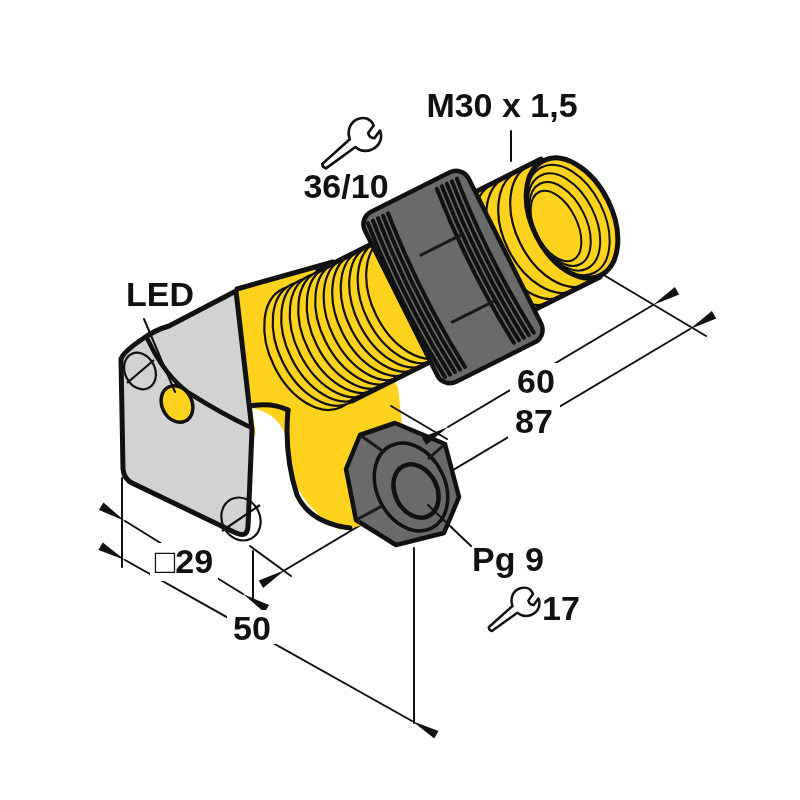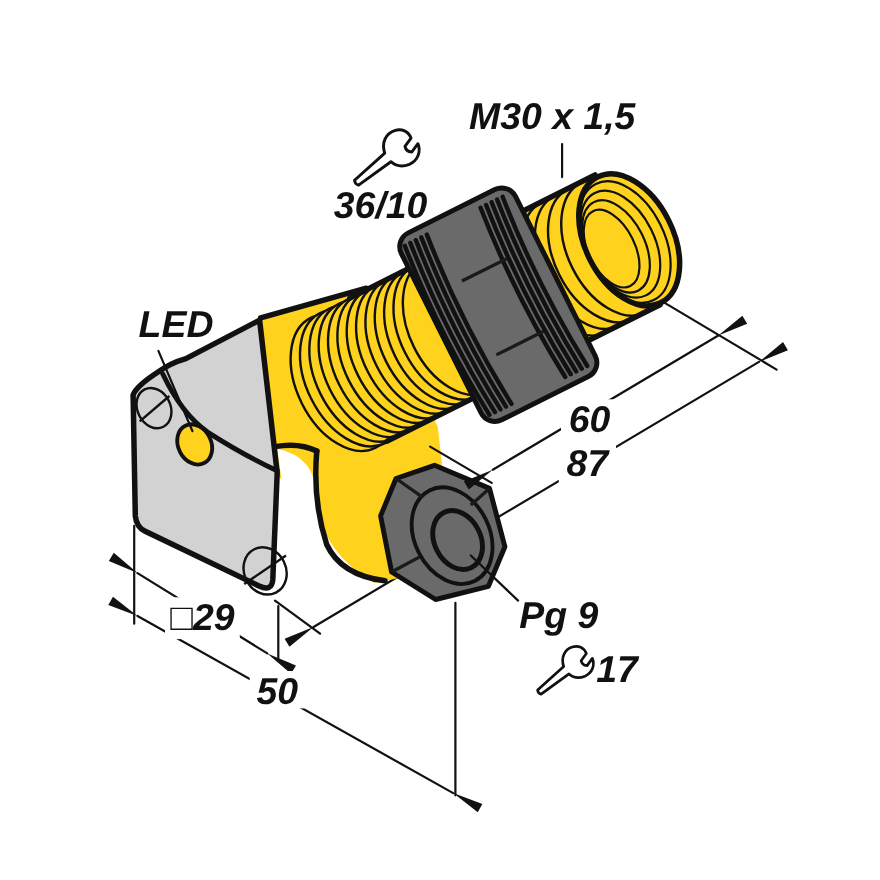--- a/index.html
+++ b/index.html
@@ -1,17 +1,17 @@
 <!DOCTYPE html>
 <html style="--background: #FFFFFF; --body-yellow: #FFD21E; --flange-gray: #D2D2D2; --metal-gray: #6A6A6A;"><head>
 <meta charset="utf-8">
 <style>
   html,body{margin:0;padding:0;background:#fff;}
   body{font-family:"Liberation Sans", sans-serif;}
-  .stage{position:relative;width:800px;height:800px;background:var(--background,#fff);overflow:hidden;font-style:italic;}
+  .stage{position:relative;width:800px;height:800px;background:var(--background,#fff);overflow:hidden;}
   svg{display:block}
   text.dim{font-family:"Liberation Sans", sans-serif;font-weight:bold;font-size:34px;fill:#111;}
   .outline{stroke:#111;stroke-linejoin:round;stroke-linecap:round;}
   .thin{stroke:#111;stroke-width:2;fill:none;stroke-linecap:round;}
 </style>
 </head>
 <body>
 
 <div class="stage">
 <svg width="800" height="800" viewBox="0 0 800 800">

